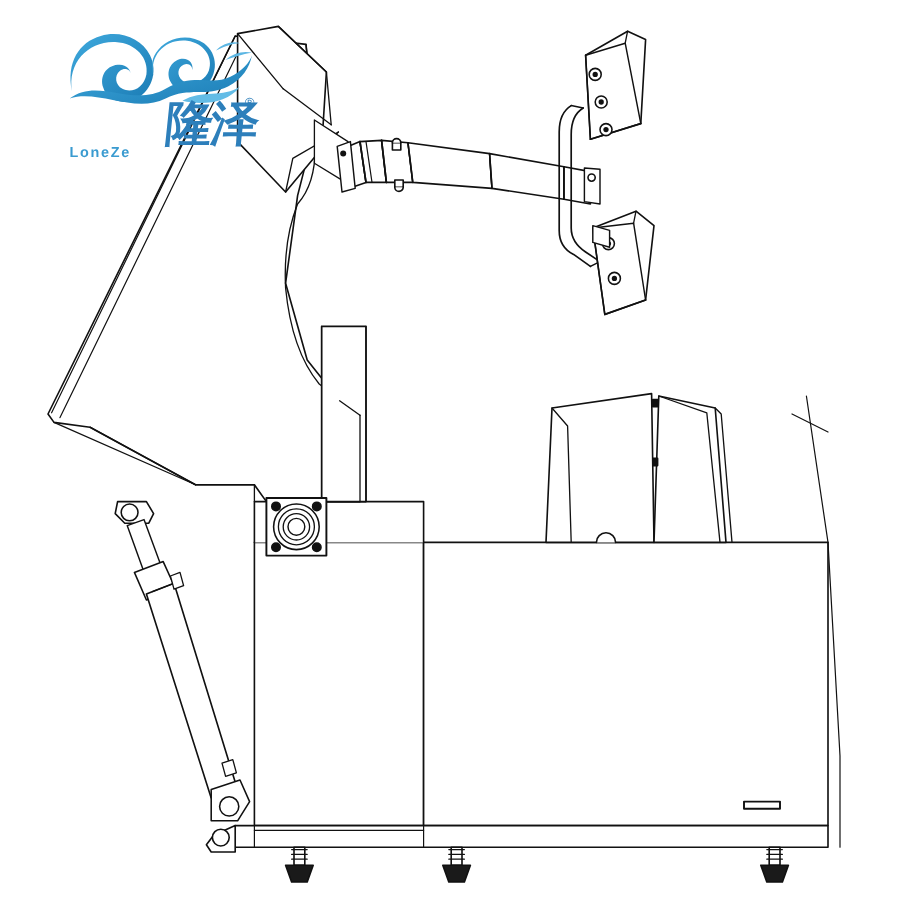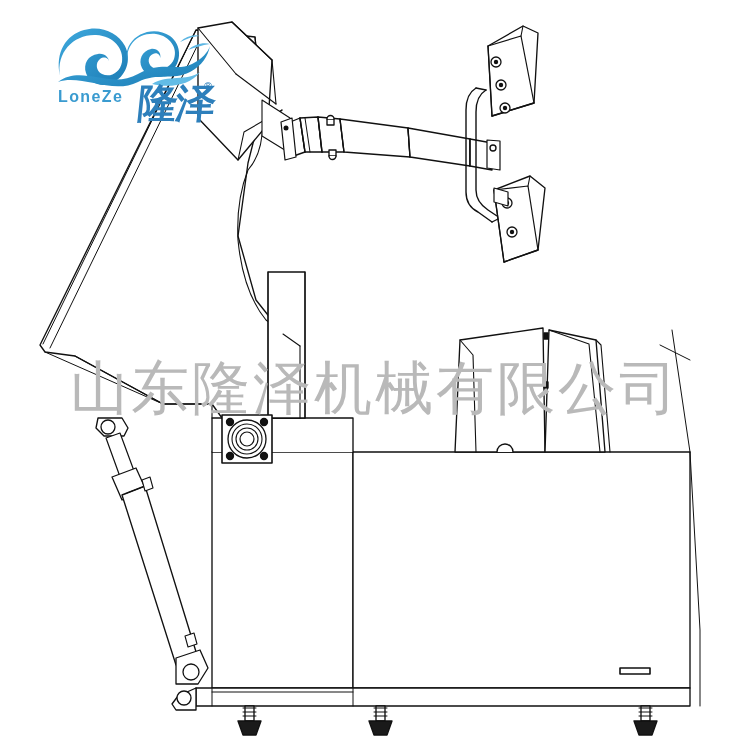--- a/index.html
+++ b/index.html
@@ -21,43 +21,42 @@
     white-space:nowrap;
     pointer-events:none;
     z-index:3;
     font-weight:400;
   }
 
   
   #logo{position:absolute;left:52px;top:24px;width:175px;height:110px;z-index:5;}
   #logo svg{display:block;}
   .logo-word{
-    position:absolute;left:6px;top:64px;
+    position:absolute;left:6px;top:96px;
     font-family:"Liberation Sans","DejaVu Sans",sans-serif;
-    font-size:16px;font-weight:700;letter-spacing:1.4px;
+    font-size:12px;font-weight:700;letter-spacing:1.4px;
     color:#3a9bd0;
   }
   .logo-cn{
     position:absolute;left:86px;top:52px;
     font-family:"DejaVu Sans","Liberation Sans",sans-serif;
     font-size:40px;font-weight:700;color:#2d7fbb;
     letter-spacing:-2px;
     transform:skewX(-6deg);
   }
   .logo-reg{
     position:absolute;left:152px;top:56px;
     font-size:11px;color:#2d7fbb;font-family:"Liberation Sans",sans-serif;
   }
 </style>
 </head>
 <body>
 
 <div id="stage">
 
-  <div id="watermark">山东隆泽机械有限公司</div>
 
   <svg class="layer" viewBox="0 0 750 750" width="750" height="750" style="z-index:2">
     <g fill="none" stroke="#111111" stroke-width="1.35" stroke-linecap="round" stroke-linejoin="round">
 
       <g>
 
         <path d="M212,452 L353,452 L353,688 L212,688 Z" fill="#ffffff"></path>
 
         <path d="M353,452 L690,452 L690,688 L353,688 Z" fill="#ffffff"></path>
 

